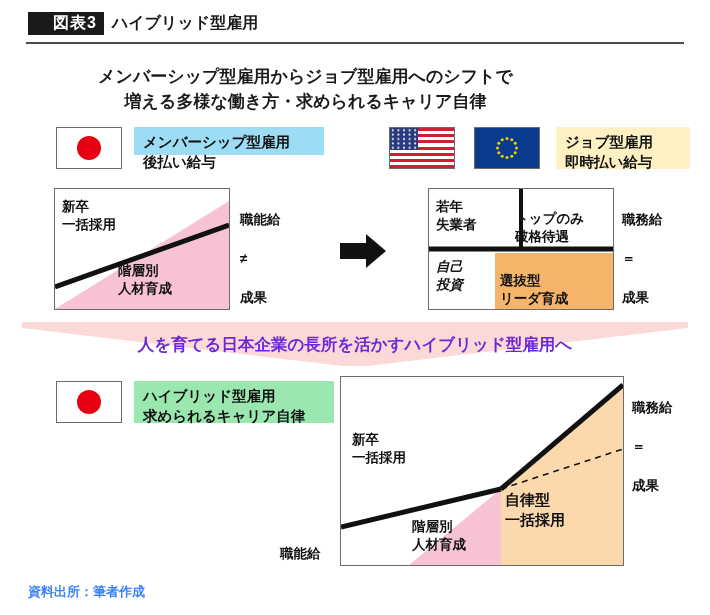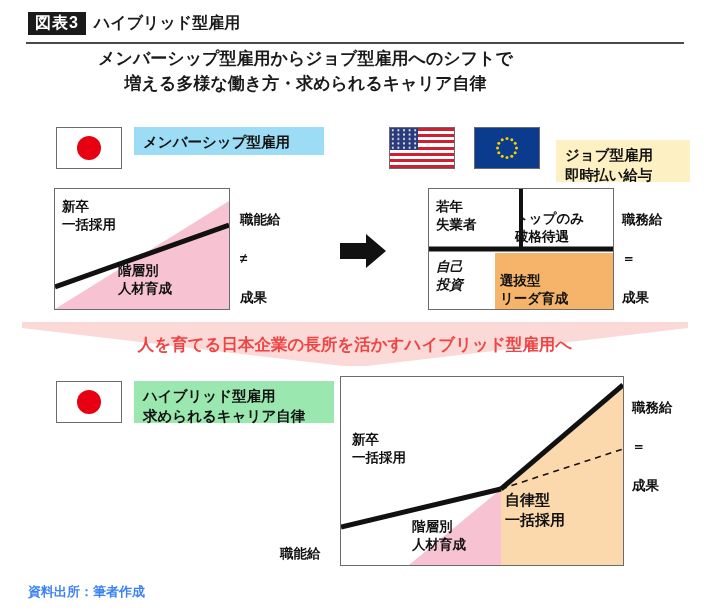--- a/index.html
+++ b/index.html
@@ -28,21 +28,21 @@
     top: 12px;
     display: flex;
     align-items: center;
     gap: 8px;
   }
   .header-badge {
     background: #1a1a1a;
     color: #ffffff;
     font-size: 16px;
     font-weight: bold;
-    padding: 3px 7px 4px 7px;
+    padding: 3px 7px 4px 25px;
     line-height: 1;
     letter-spacing: 1px;
   }
   .header-title {
     font-size: 16px;
     font-weight: bold;
     color: #1a1a1a;
   }
   .header-rule {
     position: absolute;
@@ -50,21 +50,21 @@
     top: 42px;
     width: 658px;
     height: 2px;
     background: #4a4a4a;
   }
 
   
   .main-heading {
     position: absolute;
     left: 0;
-    top: 47px;
+    top: 65px;
     width: 611px;
     text-align: center;
     font-size: 17px;
     font-weight: bold;
     line-height: 1.45;
     color: #1a1a1a;
   }
 
   
   .flag {
@@ -170,21 +170,21 @@
   }
 
   .mid-text {
     position: absolute;
     left: 0;
     top: 334px;
     width: 710px;
     text-align: center;
     font-size: 16.5px;
     font-weight: bold;
-    color: #ef4444;
+    color: #6d28d9;
   }
 
   .source {
     position: absolute;
     left: 28px;
     top: 583px;
     font-size: 13px;
     font-weight: bold;
     color: #3b82f6;
   }
@@ -208,20 +208,21 @@
   </div>
 
   <div style="position:absolute; left:56px; top:127px;">
     <div class="flag flag-jp">
       <div class="disc"></div>
     </div>
   </div>
 
   <div class="chip chip-blue" style="position:absolute; left:134px; top:127px; width:190px; height:28px;">
     <div>メンバーシップ型雇用</div>
+    <div>後払い給与</div>
   </div>
 
   <div class="dbox" style="left:54px; top:188px; width:176px; height:122px;">
     <svg width="174" height="120" viewBox="0 0 174 120">
       <polygon points="0,120 174,120 174,12" fill="#f7c3d3"></polygon>
       <line x1="0" y1="98" x2="174" y2="36" stroke="#111111" stroke-width="5"></line>
     </svg>
   </div>
   <div class="dlabel" style="left:62px; top:198px;">新卒
 一括採用</div>
@@ -261,21 +262,21 @@
           <circle cx="7.2" cy="20.2" r="1.5"></circle>
           <circle cx="3.8" cy="16.8" r="1.5"></circle>
           <circle cx="2.5" cy="12" r="1.5"></circle>
           <circle cx="3.8" cy="7.2" r="1.5"></circle>
           <circle cx="7.2" cy="3.8" r="1.5"></circle>
         </g>
       </svg>
     </div>
   </div>
 
-  <div class="chip chip-cream" style="position:absolute; left:556px; top:140px; width:134px; height:42px;">
+  <div class="chip chip-cream" style="position:absolute; left:556px; top:127px; width:134px; height:42px;">
     <div>ジョブ型雇用</div>
     <div>即時払い給与</div>
   </div>
 
   <div class="dbox" style="left:428px; top:188px; width:186px; height:122px;">
     <svg width="184" height="120" viewBox="0 0 184 120">
       <line x1="0" y1="60" x2="184" y2="60" stroke="#111111" stroke-width="5"></line>
       <line x1="92" y1="0" x2="92" y2="60" stroke="#111111" stroke-width="4"></line>
       <rect x="66" y="64" width="118" height="56" fill="#f5b469"></rect>
     </svg>

